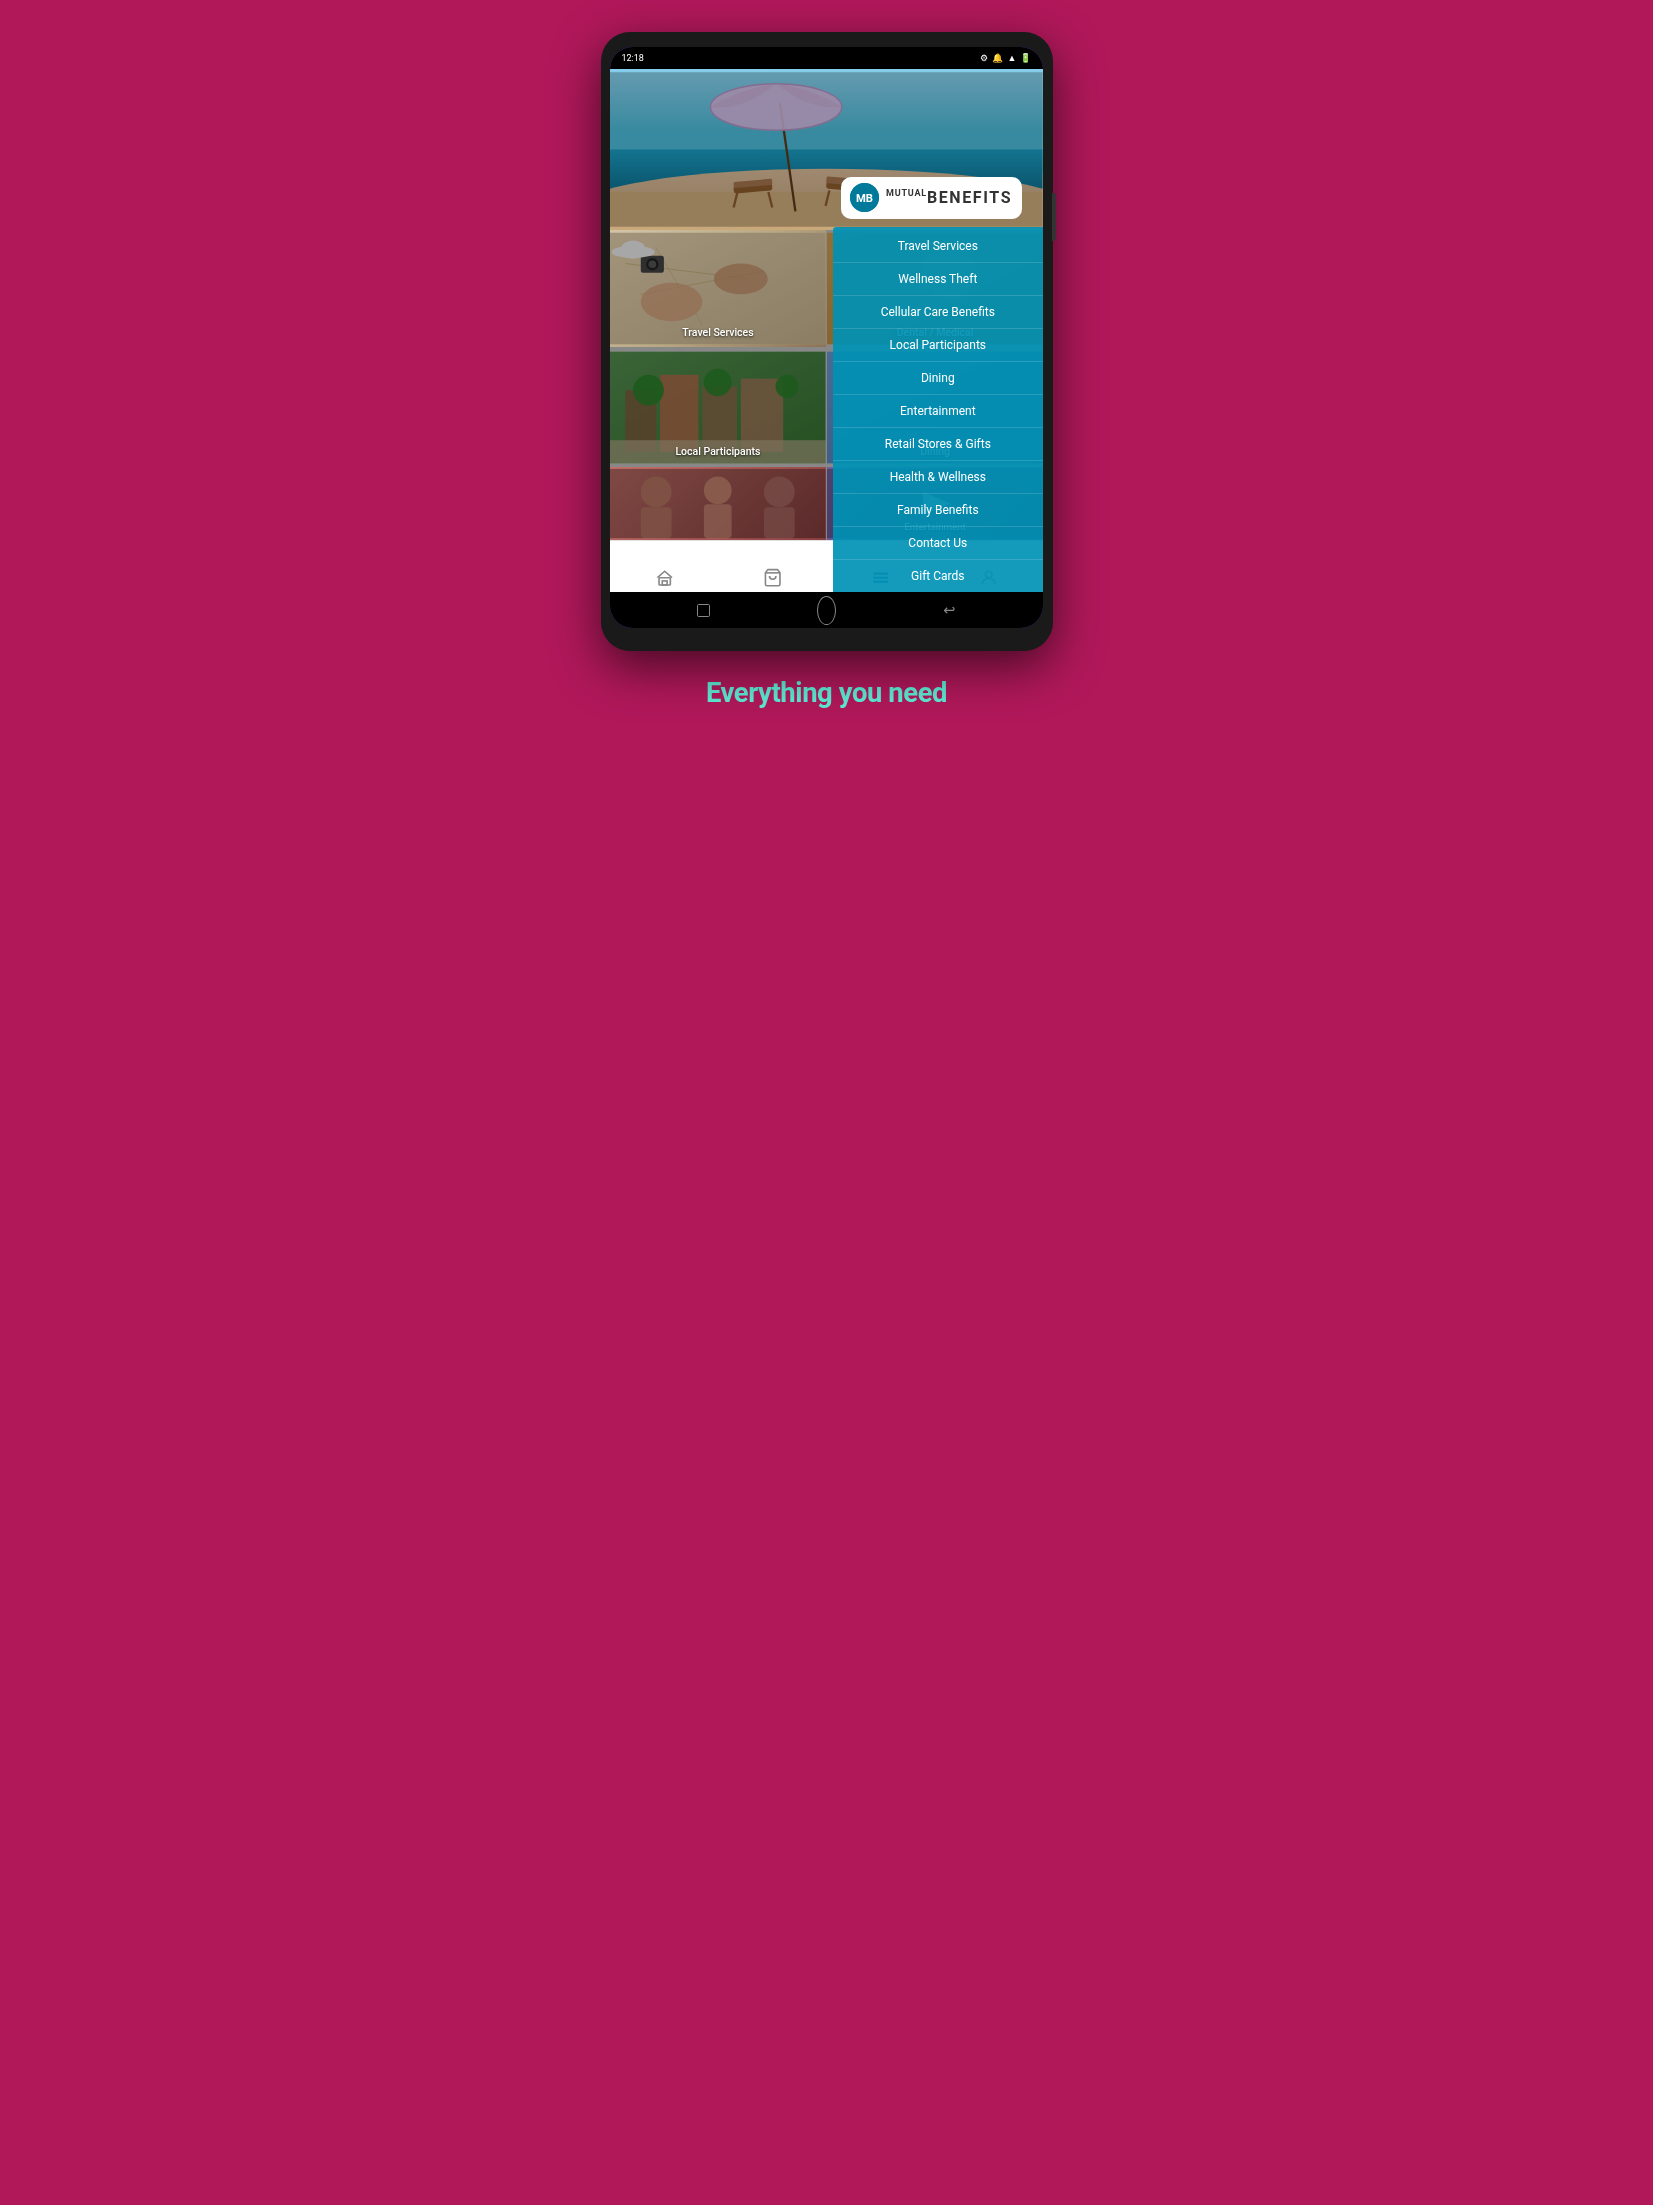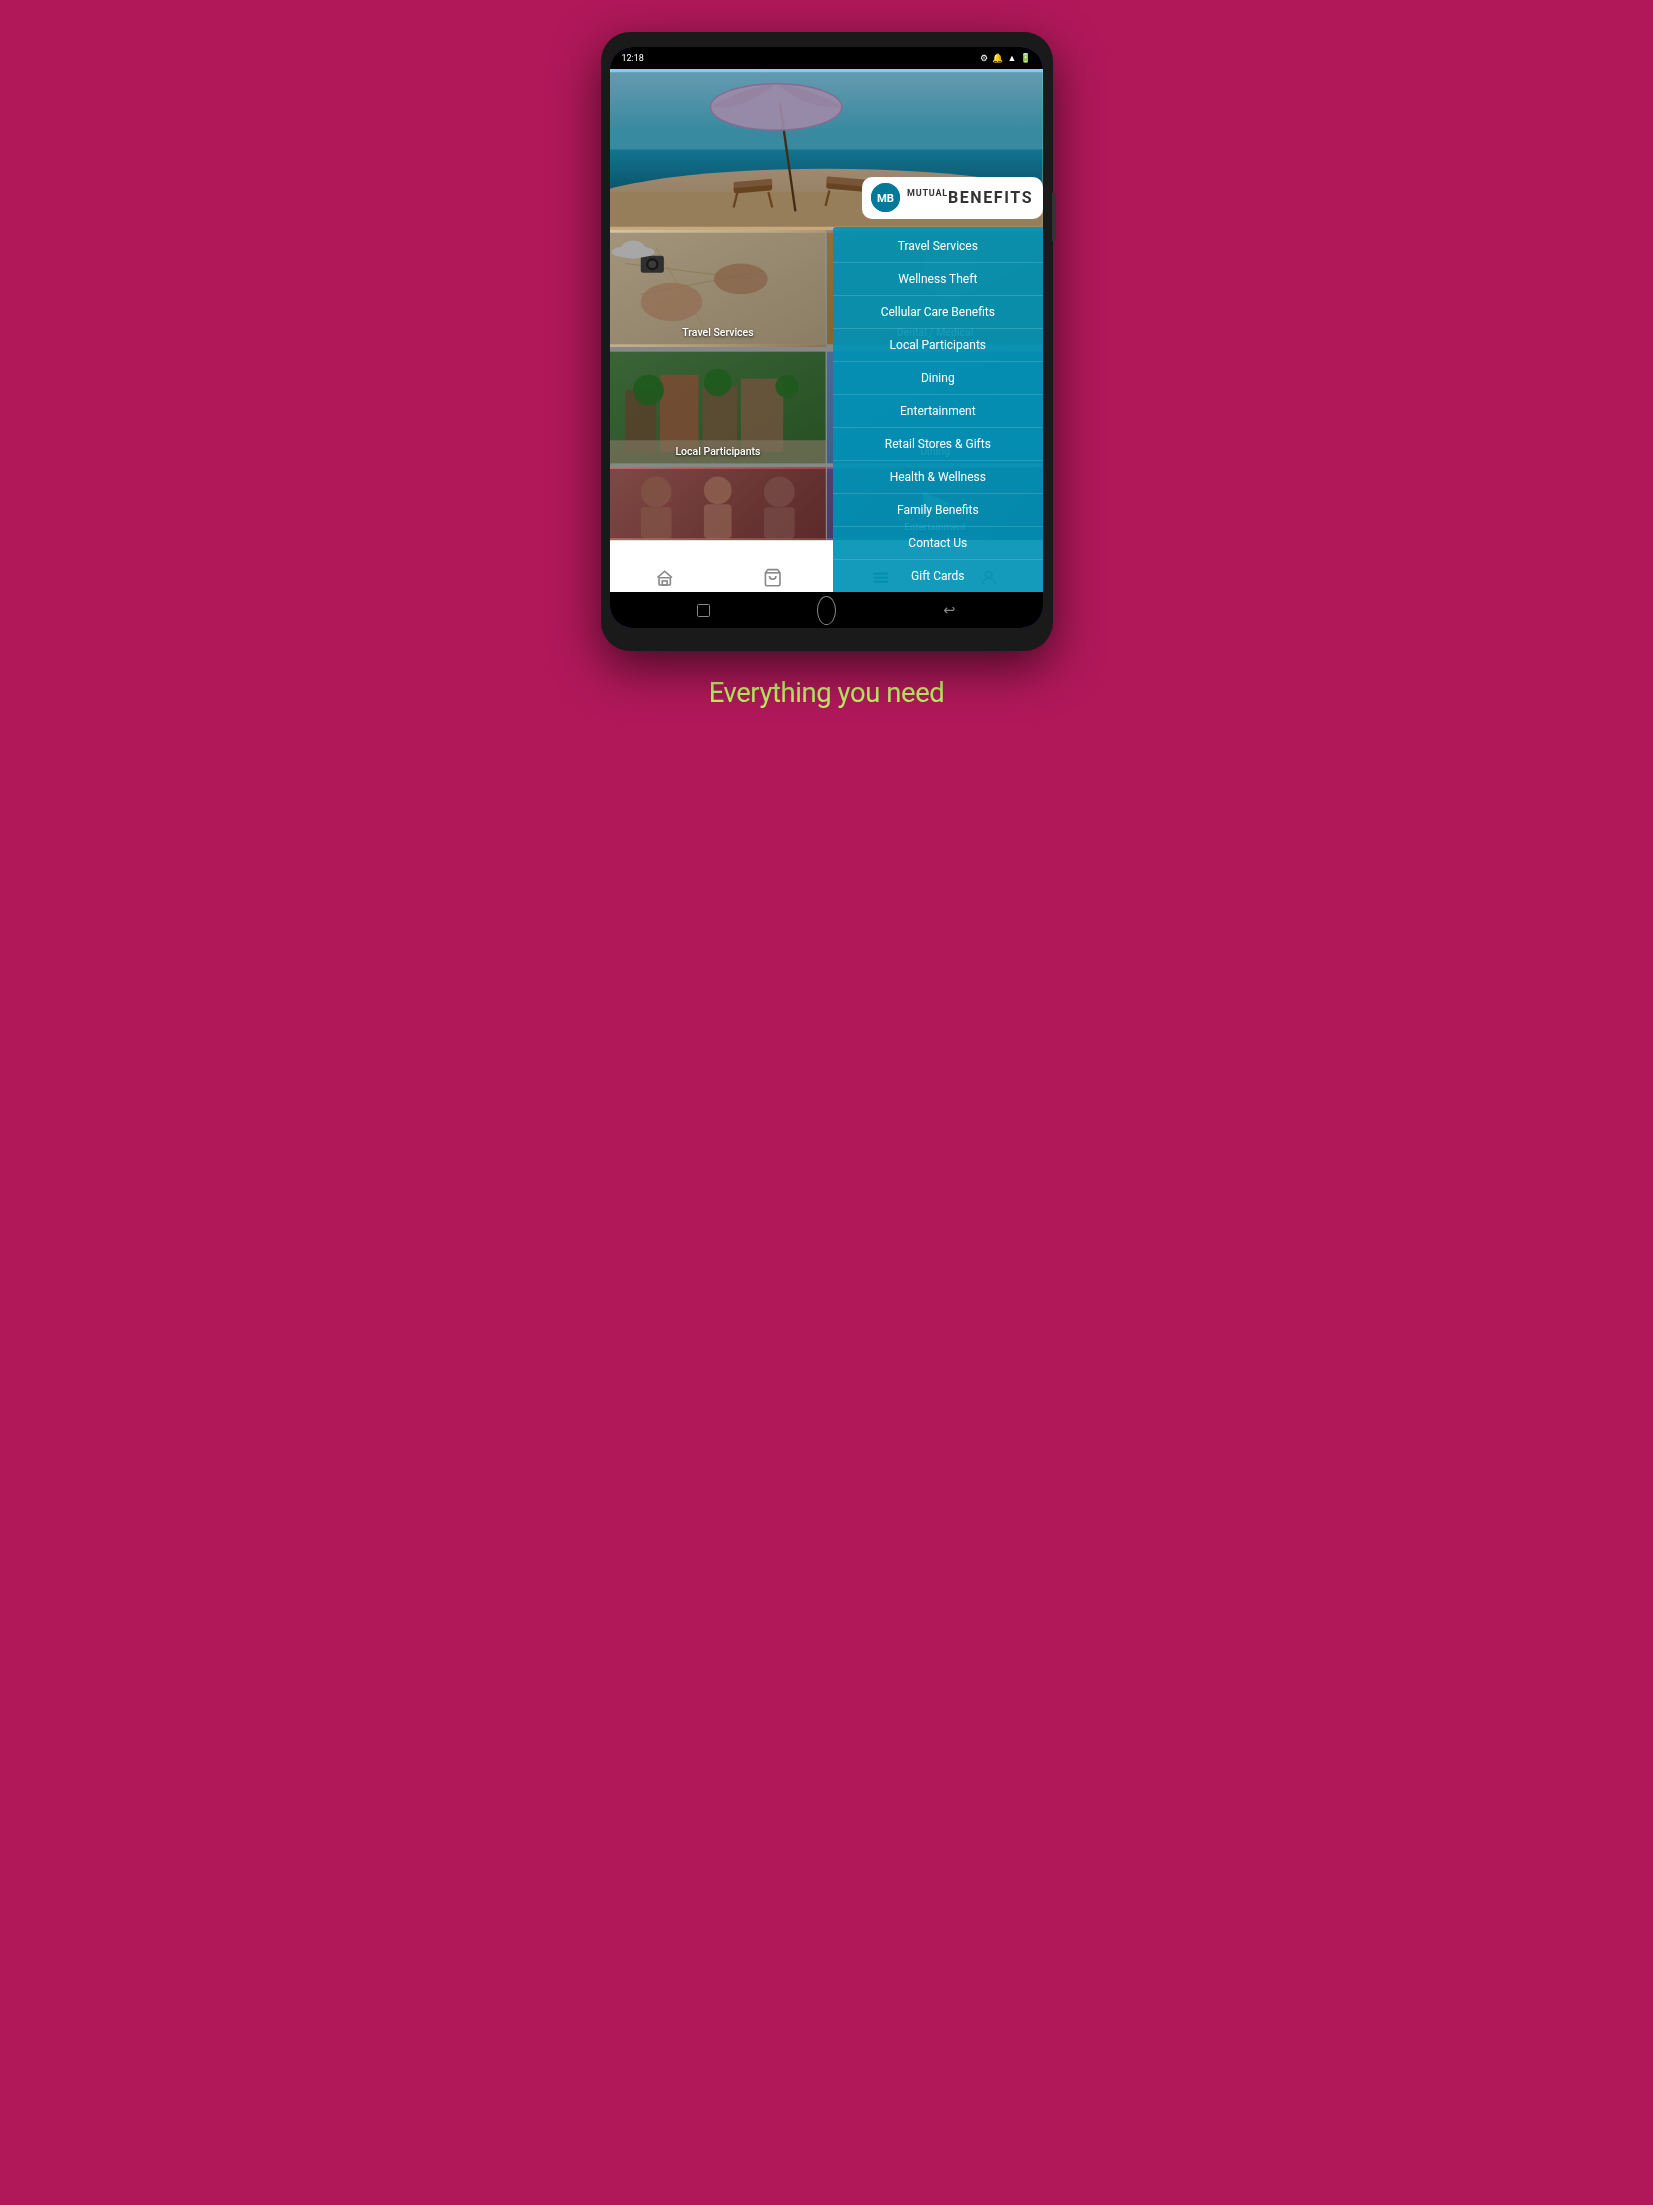--- a/index.html
+++ b/index.html
@@ -60,21 +60,21 @@
       width: 100%;
       height: 161px;
       background: linear-gradient(180deg, #87ceeb 0%, #4ab8d4 30%, #e8d5a3 70%, #c4956a 100%);
       position: relative;
       overflow: hidden;
     }
 
     
     .logo-box {
       position: absolute;
-      right: 0;
+      right: 21px;
       bottom: 11.3px;
       background: white;
       border-radius: 10px;
       padding: 6.5px 9.7px;
       display: flex;
       align-items: center;
       gap: 6.5px;
     }
     .logo-icon {
       width: 29px;
@@ -228,23 +228,23 @@
       border-radius: 50%;
     }
 
     .back-btn {
       font-size: 14.5px;
       color: #888;
     }
 
     
     .tagline {
-      color: #bef264;
+      color: #5eead4;
       font-size: 27.4px;
-      font-weight: normal;
+      font-weight: bold;
       text-align: center;
       margin-top: 26px;
       letter-spacing: -0.4px;
     }
 
     
     .side-button {
       position: absolute;
       right: -3.2px;
       top: 161px;

